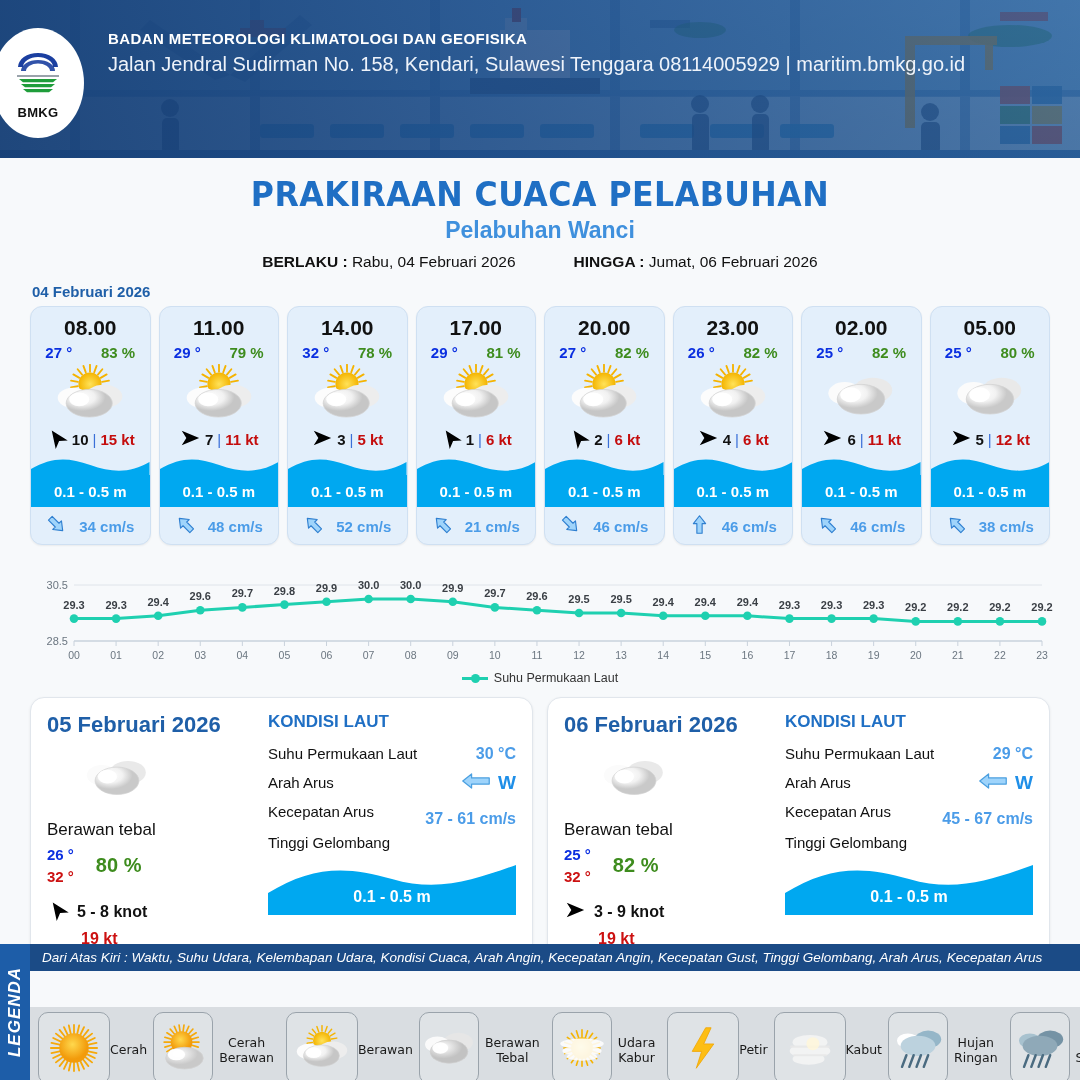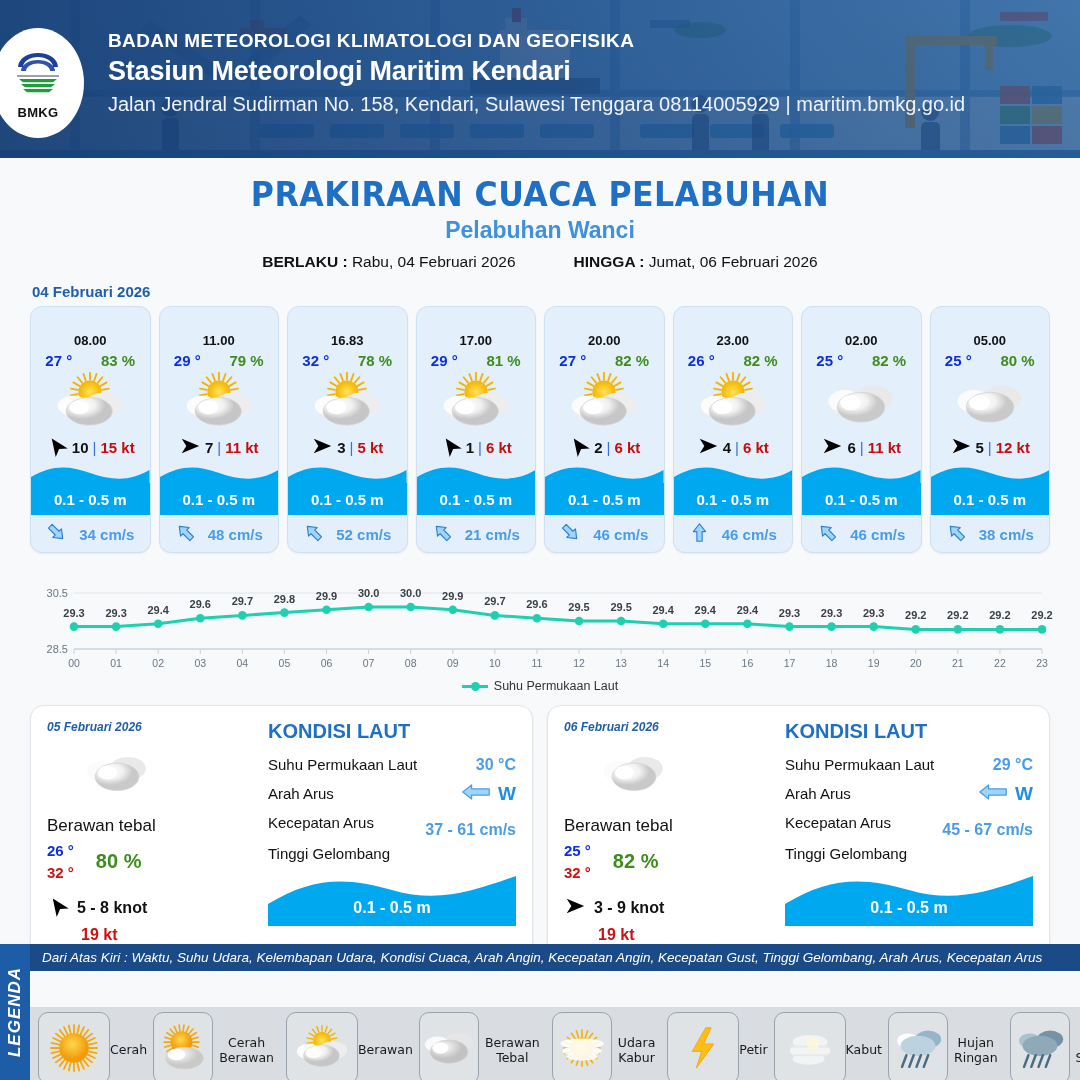--- a/index.html
+++ b/index.html
@@ -25,21 +25,21 @@
   .logo-oval {
     position: absolute; left: -8px; top: 28px;
     width: 92px; height: 110px; background: #fff;
     border-radius: 50%;
     display: flex; flex-direction: column; align-items: center; justify-content: center;
     z-index: 5;
   }
   .logo-mark { width: 56px; height: 56px; position: relative; margin-top: 2px; }
   .logo-text { font-size: 13px; font-weight: bold; color: #111; letter-spacing: .3px; margin-top: 1px; }
   .hdr-text { position: absolute; left: 108px; top: 30px; z-index: 5; }
-  .hdr-l1 { color:#fff; font-size: 19px; font-weight: bold; letter-spacing: .4px; }
+  .hdr-l1 { color:#fff; font-size: 15px; font-weight: bold; letter-spacing: .4px; }
   .hdr-l2 { color:#fff; font-size: 27px; font-weight: bold; margin-top: 4px; letter-spacing: -.2px; }
   .hdr-l3 { color:#eef3fa; font-size: 20px; margin-top: 6px; }
 
   
   .title-main {
     text-align:center; color:#1f6fc4; font-size: 34px; font-weight: 900;
     letter-spacing: .5px; margin-top: 16px;
     font-family: "DejaVu Sans", sans-serif;
     transform: scaleX(.93);
   }
@@ -49,21 +49,21 @@
 
   
   .date-label { color:#1f5fa8; font-size: 15px; font-weight: bold; margin: 12px 0 6px 32px; }
   .cards { display:flex; gap: 8px; padding: 0 30px; }
   .card {
     width: 128px; background:#e3effb; border:1px solid #cfe0f2;
     border-radius: 12px; overflow:hidden; position: relative;
     display:flex; flex-direction:column; align-items:center;
     box-shadow: 0 1px 2px rgba(0,0,0,.06);
   }
-  .c-time { font-size: 13px; font-weight: bold; color:#111; margin-top: 26px; }
+  .c-time { font-size: 21px; font-weight: bold; color:#111; margin-top: 9px; }
   .c-th { display:flex; width:100%; justify-content: space-around; margin-top: 4px; font-size: 15px; font-weight: bold; }
   .c-temp { color:#0b2fe0; } .c-hum { color:#3e8c1e; }
   .c-icon { height: 62px; display:flex; align-items:center; justify-content:center; margin-top: 2px;}
   .c-wind { display:flex; align-items:center; gap: 4px; margin-top: 2px; font-size: 15px; font-weight: bold; }
   .c-wdir { color:#111; } .c-sep { color:#3a6fd8; font-weight: normal;} .c-gust { color:#c40d0d; }
   .wave-wrap { width:100%; position:relative; margin-top: 4px; height: 52px; }
   .wave-svg { display:block; width:100%; height: 20px; }
   .wave-body { background:#00a8f0; height: 32px; display:flex; align-items:center; justify-content:center;
                color:#fff; font-size:15px; font-weight:bold; margin-top:-1px; }
   .c-cur { display:flex; align-items:center; gap:12px; height: 36px; }
@@ -78,31 +78,31 @@
                           border-radius:50%; background:#1fd0b0; }
 
   
   .daily-row { display:flex; gap: 14px; padding: 12px 30px 0 30px; }
   .daily {
     flex:1; background:#fff; border:1px solid #e1e6ec; border-radius: 14px;
     padding: 14px 16px 12px 16px; display:flex; box-shadow: 0 1px 3px rgba(0,0,0,.07);
     min-height: 248px;
   }
   .d-left { width: 215px; }
-  .d-date { color:#1f5fa8; font-size:12px; font-weight:bold;font-style:italic; }
+  .d-date { color:#1f5fa8; font-size:22px; font-weight:bold; }
   .d-icon { height: 60px; display:flex; align-items:center; justify-content:flex-start; padding-left:34px; margin-top: 8px; }
   .d-cond { font-size:17px; color:#111; margin-top: 14px; }
   .d-temps { display:flex; align-items:center; gap: 22px; margin-top: 4px; }
   .d-tcol { font-size:15px; font-weight:bold; line-height: 1.45; }
   .d-tmin { color:#0b2fe0; } .d-tmax { color:#cc1111; }
   .d-hum { color:#3e8c1e; font-size:20px; font-weight:bold; }
   .d-wind { display:flex; align-items:center; gap:8px; margin-top: 11px; font-size:16px; font-weight:bold; color:#111; }
   .d-gust { color:#cc1111; font-size:16px; font-weight:bold; margin: 5px 0 0 34px; }
   .d-right { flex:1; position:relative; padding-left: 6px; }
-  .d-title { color:#1f6fc4; font-size:20px; font-weight:bold; margin-bottom: 7px; }
+  .d-title { color:#1f6fc4; font-size:17px; font-weight:bold; margin-bottom: 7px; }
   .d-line { display:flex; justify-content:space-between; align-items:center; min-height: 29px; }
   .d-key { font-size:15px; color:#111; }
   .d-val { font-size:16px; color:#4b9ce8; font-weight:bold; }
   .d-arah { display:flex; align-items:center; gap:7px; }
   .d-arah-w { color:#1f8fe8; font-size:19px; font-weight:bold; }
   .d-wave { position:relative; margin-top: 2px; }
   .d-wave-cap { position:absolute; left: 0; right:0; bottom: 9px; text-align:center;
                 color:#fff; font-size:16px; font-weight:bold; }
 
   
@@ -215,21 +215,20 @@
           <path d="M11 36h34l-4 3.2H15z"></path>
           <path d="M13 41h30l-4 3.2H17z"></path>
         </g>
       </svg>
     </div>
     <div class="logo-text">BMKG</div>
   </div>
 
   <div class="hdr-text">
     <div class="hdr-l1">BADAN METEOROLOGI KLIMATOLOGI DAN GEOFISIKA</div>
-    <div class="hdr-l2">Stasiun Meteorologi Maritim Kendari</div>
     <div class="hdr-l3">Jalan Jendral Sudirman No. 158, Kendari, Sulawesi Tenggara  08114005929 | maritim.bmkg.go.id</div>
   </div>
 </div>
 
 <div class="title-main">PRAKIRAAN CUACA PELABUHAN</div>
 <div class="title-sub">Pelabuhan Wanci</div>
 <div class="valid-row">
   <div>
     <span class="valid-lbl">BERLAKU :</span>
     <span>Rabu, 04 Februari 2026</span>
@@ -370,21 +369,21 @@
       <div class="wave-body">0.1 - 0.5 m</div>
     </div>
     <div class="c-cur">
       <span><svg viewBox="0 0 24 24" width="21" height="21" style="transform:rotate(-45deg)">
     <polygon points="12,2 19,11 15,11 15,22 9,22 9,11 5,11" fill="#9fd4fb" stroke="#2f7fd0" stroke-width="1.3" stroke-linejoin="round"></polygon>
           </svg></span>
       <span class="c-cur-val">48 cm/s</span>
     </div>
     </div>
     <div class="card">
-    <div class="c-time">16.83</div>
+    <div class="c-time">14.00</div>
     <div class="c-th">
       <span class="c-temp">32 °</span>
       <span class="c-hum">78 %</span>
     </div>
     <div class="c-icon">
       <svg viewBox="0 0 100 78" width="78" height="60">
     <defs>
             <radialGradient id="sg78" cx="50%" cy="50%">
       <stop offset="0%" stop-color="#ffe259"></stop>
               <stop offset="100%" stop-color="#f4b400"></stop>

